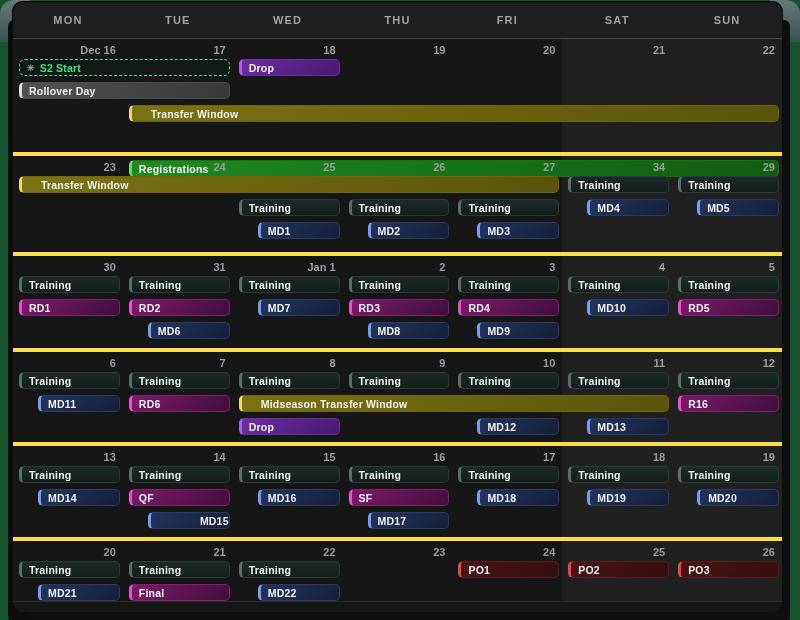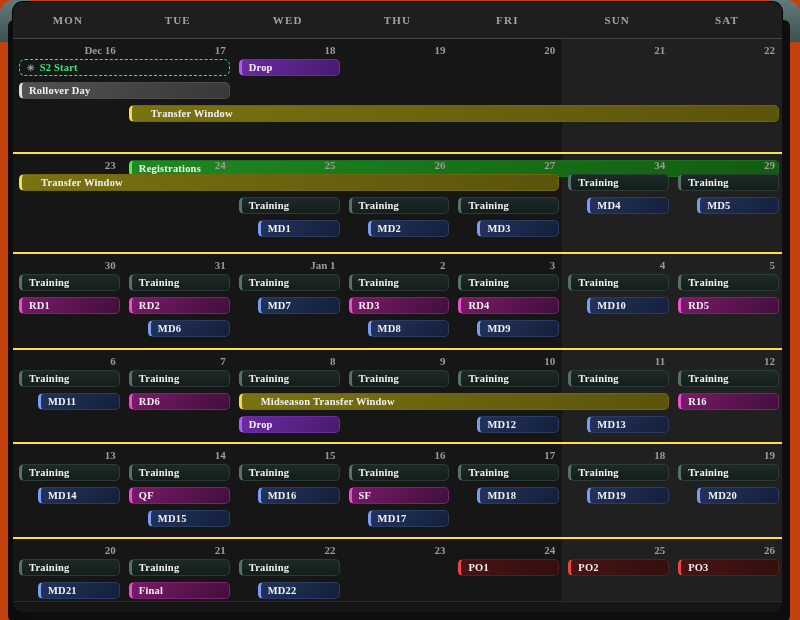--- a/index.html
+++ b/index.html
@@ -1,18 +1,18 @@
 <!DOCTYPE html>
 <html><head>
 <meta charset="utf-8">
 <style>
   * { margin:0; padding:0; box-sizing:border-box; }
   html,body { width:800px; height:620px; overflow:hidden; background:#070707;
               font-family:"Liberation Sans", sans-serif; }
-  .stage { position:relative; width:800px; height:620px; background:#c2410c;font-family:Liberation Serif, serif; }
+  .stage { position:relative; width:800px; height:620px; background:#14532d; }
 
   
   .corner { position:absolute; top:0; height:42px; background:linear-gradient(180deg,#647a7a,#3c5252); }
   .corner-tl { left:0; width:30px; border-top-left-radius:14px; }
   .corner-tr { right:0; width:30px; border-top-right-radius:14px; }
 
   .panel { position:absolute; left:13px; top:2px; width:769px; height:610px;
            background:#161616; border-radius:10px; overflow:hidden;
            box-shadow: 12px 14px 0 -4px #0e0e0e, -9px 14px 0 -4px #0c0c0c, 0 0 0 1px #000; }
 
@@ -20,21 +20,21 @@
                    left:calc(100% / 7 * 5); width:calc(100% / 7 * 2);
                    background:rgba(255,255,255,0.045); z-index:0; }
 
   .cal-header { position:relative; z-index:1; display:grid; grid-template-columns:repeat(7,1fr);
                 height:37px; background:#1e1e1e; border-bottom:1px solid #454545; }
   .hcell { display:flex; align-items:center; justify-content:center;
            color:#a2a2a2; font-size:11px; font-weight:700; letter-spacing:1.2px; }
 
   .weeks { position:relative; z-index:1; }
   .week { position:relative; }
-  .week + .week { border-top:2px solid #fde047; }
+  .week + .week { border-top:4px solid #fde047; }
   .week:nth-child(1){ height:113px; }
   .week:nth-child(2){ height:100px; }
   .week:nth-child(3){ height:96px; }
   .week:nth-child(4){ height:94px; }
   .week:nth-child(5){ height:95px; }
   .week:nth-child(6){ height:64px; }
 
   .daynums { display:grid; grid-template-columns:repeat(7,1fr); height:17px; padding-top:5px; }
   .dnum { text-align:right; padding-right:7px; color:#9b9b9b; font-size:11px; font-weight:700; }
 
@@ -65,22 +65,22 @@
   <div class="corner corner-tr"></div>
 
   <div class="panel">
     <div class="weekend-shade"></div>
     <div class="cal-header" id="cal-header">
         <div class="hcell">MON</div>
         <div class="hcell">TUE</div>
         <div class="hcell">WED</div>
         <div class="hcell">THU</div>
         <div class="hcell">FRI</div>
+        <div class="hcell">SAT</div>
         <div class="hcell">SUN</div>
-        <div class="hcell">SAT</div>
       </div>
     <div class="weeks" id="weeks">
         <div class="week">
           <div class="daynums">
             <div class="dnum">Dec 16</div>
             <div class="dnum">17</div>
             <div class="dnum">18</div>
             <div class="dnum">19</div>
             <div class="dnum">20</div>
             <div class="dnum">21</div>
@@ -316,21 +316,21 @@
             </div>
             <div class="chip t-md" style="grid-area: 2 / 5 / auto / span 1;">
               <span>MD18</span>
             </div>
             <div class="chip t-md" style="grid-area: 2 / 6 / auto / span 1;">
               <span>MD19</span>
             </div>
             <div class="chip t-md" style="grid-area: 2 / 7 / auto / span 1; padding-left: 8px;">
               <span>MD20</span>
             </div>
-            <div class="chip t-md" style="grid-area: 3 / 2 / auto / span 1;">
+            <div class="chip t-md" style="grid-area: 3 / 2 / auto / span 1; justify-content: flex-end;">
               <span>MD15</span>
             </div>
             <div class="chip t-md" style="grid-area: 3 / 4 / auto / span 1;">
               <span>MD17</span>
             </div>
           </div>
         </div>
         <div class="week">
           <div class="daynums">
             <div class="dnum">20</div>

